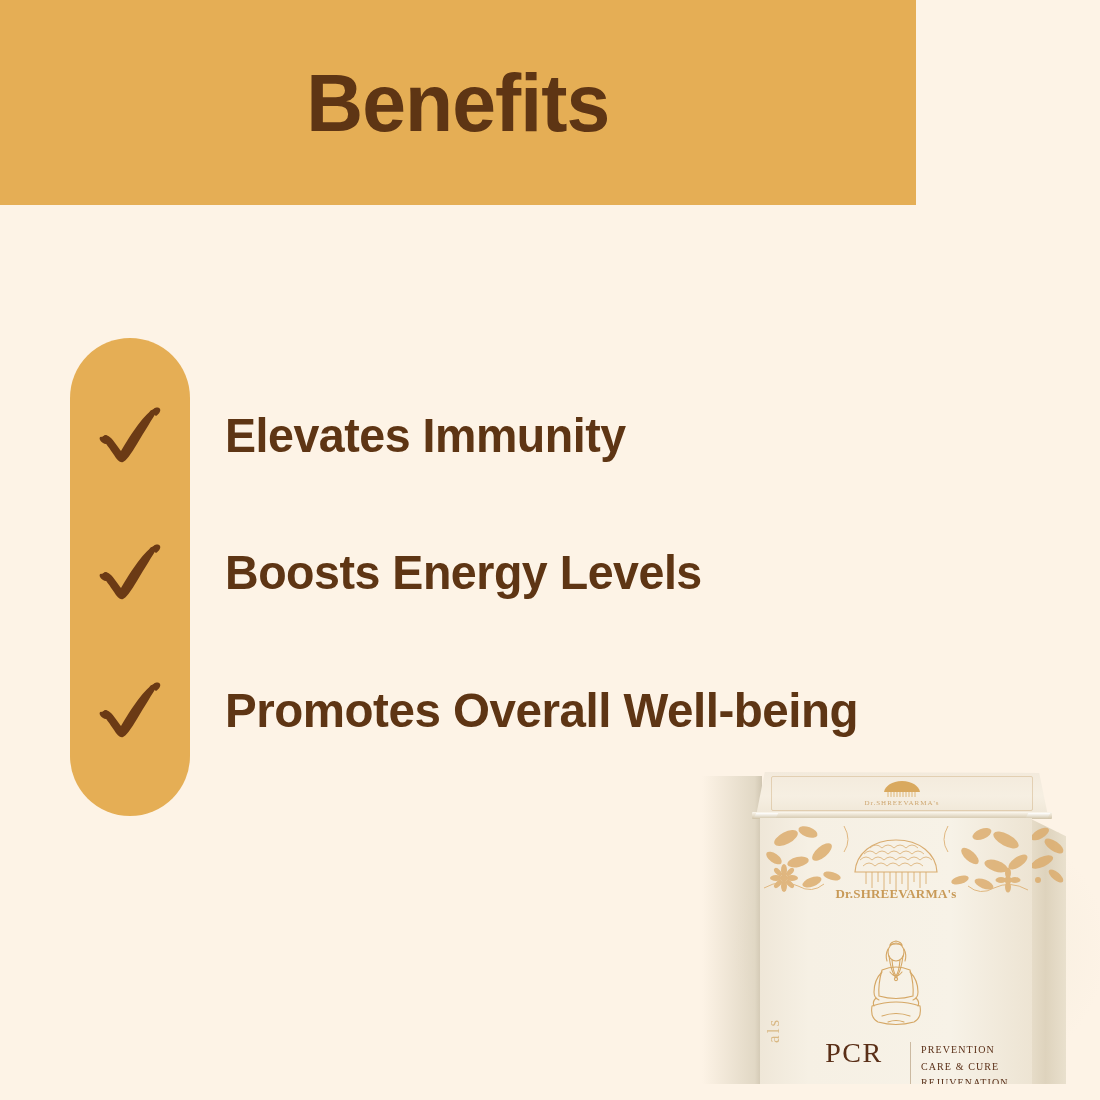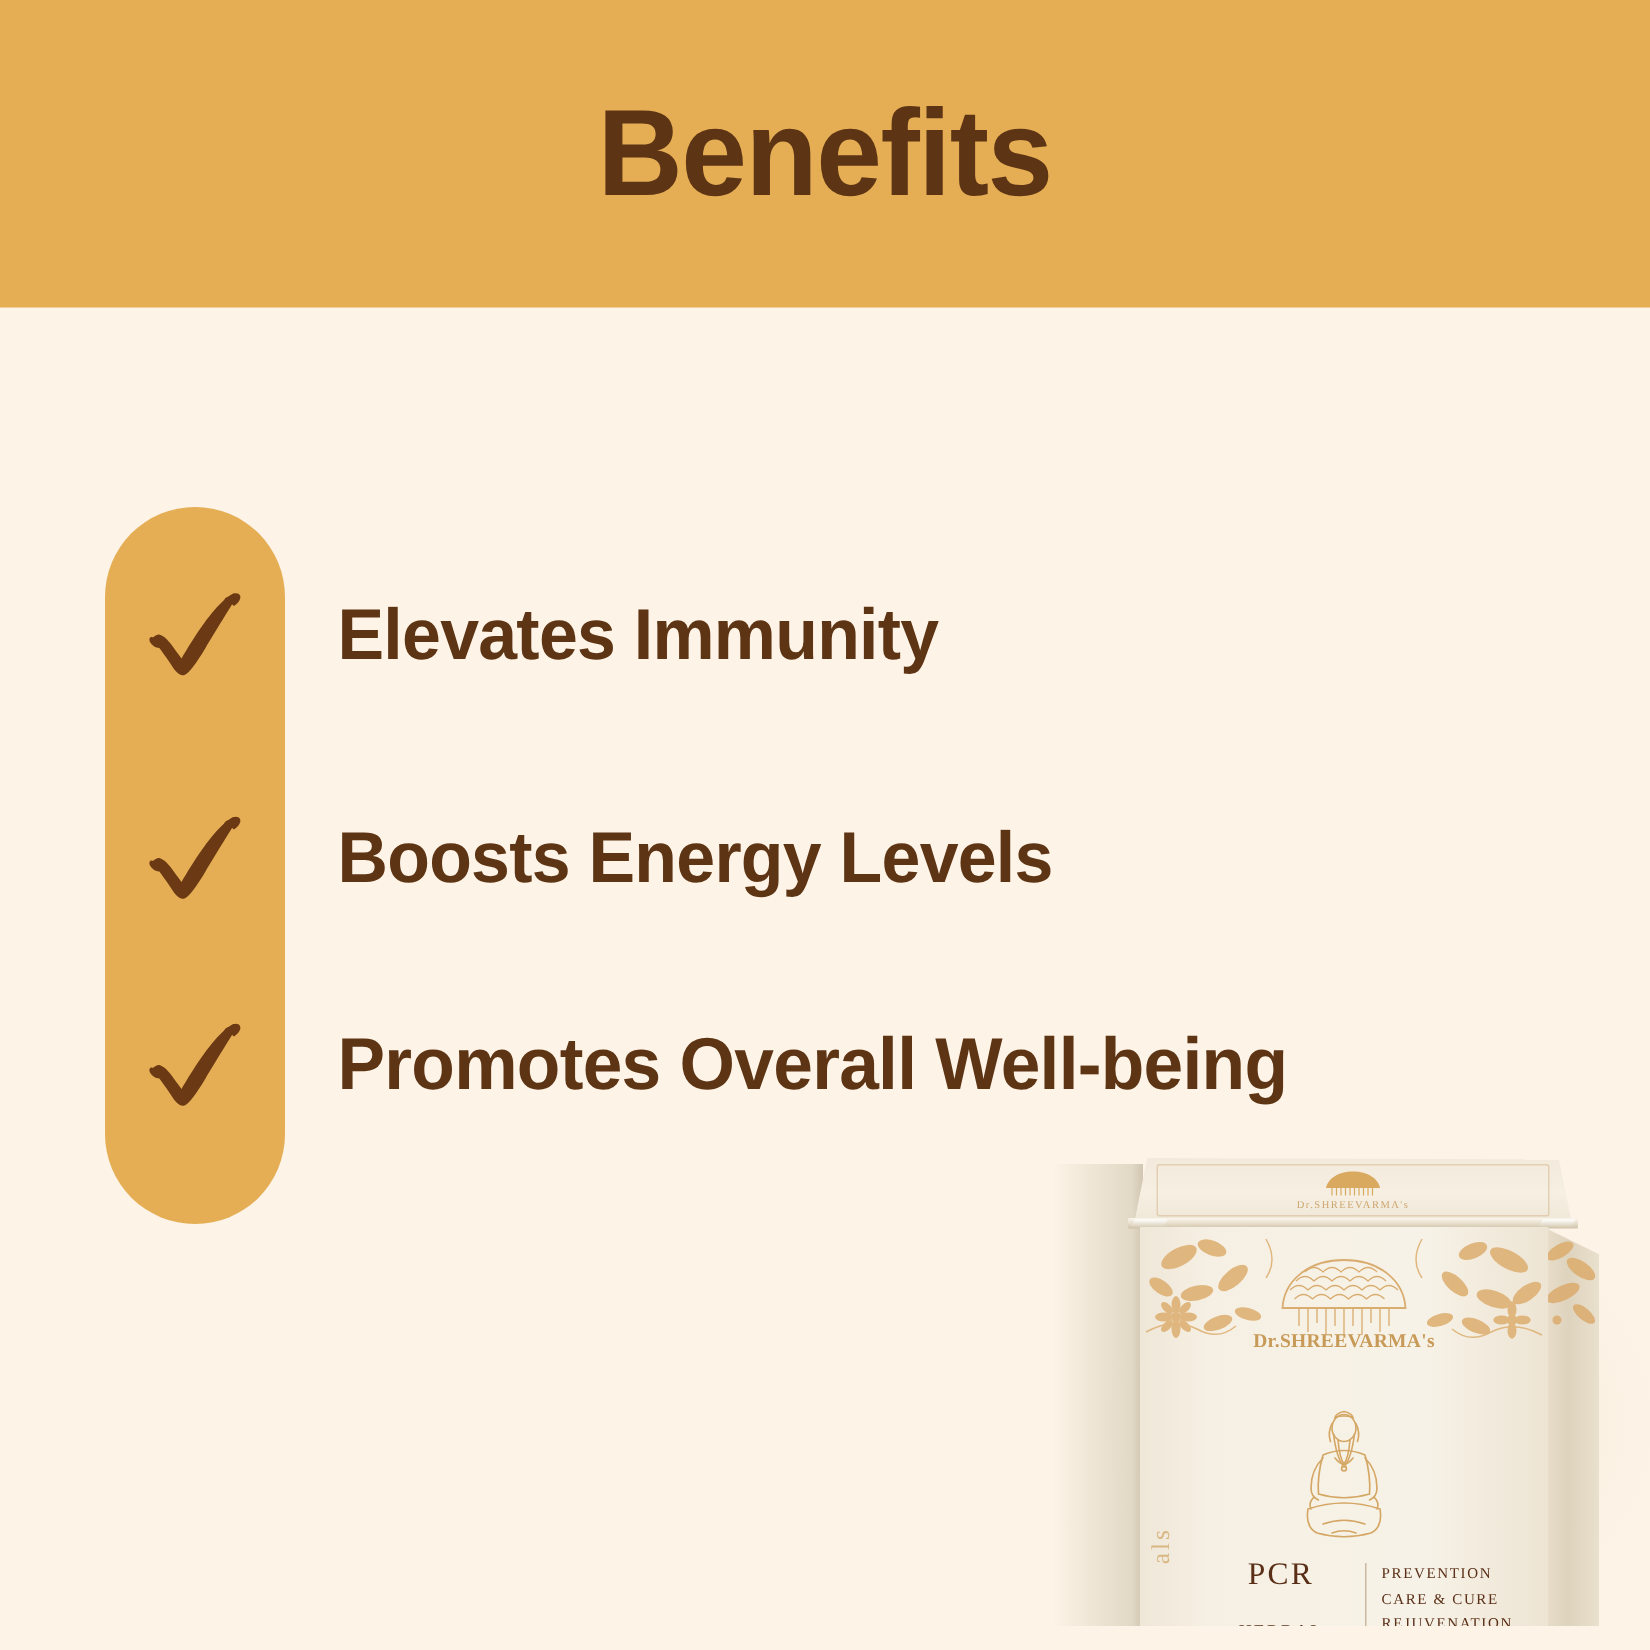--- a/index.html
+++ b/index.html
@@ -13,21 +13,21 @@
   body {
     background:#FDF3E6;
     font-family:"Liberation Sans", sans-serif;
     position:relative;
   }
 
   
   .header-band {
     position:absolute;
     left:0; top:0;
-    width:1100px;
+    width:916px;
     height:205px;
     background:#E5AE55;
     display:flex;
     align-items:center;
     justify-content:center;
   }
   .header-title {
     font-size:82px;
     font-weight:bold;
     color:#5E3514;
@@ -60,21 +60,21 @@
     width:1100px;
   }
 
   .benefit-row {
     position:absolute;
     left:70px;
     height:100px;
     display:flex;
     align-items:center;
   }
-  .benefit-row.r0 { top:168px;justify-content:space-between; }
+  .benefit-row.r0 { top:180px;justify-content:space-between; }
   .benefit-row.r1 { top:317px; }
   .benefit-row.r2 { top:455px;justify-content:flex-end; }
 
   .check-cell {
     width:120px;
     min-width:120px;
     height:100px;
     display:flex;
     align-items:center;
     justify-content:center;
@@ -249,21 +249,21 @@
     width:220px;
     display:flex;
     align-items:flex-start;
   }
   .pcr-col {
     width:100px;
     text-align:center;
     color:#5A2F17;
     font-family:"Liberation Serif", serif;
   }
-  .pcr-main { font-size:21px; letter-spacing:1.5px; line-height:1.05; }
+  .pcr-main { font-size:28px; letter-spacing:1.5px; line-height:1.05; }
   .pcr-sub { font-size:12px; letter-spacing:1.4px; line-height:1.25; margin-top:20px; }
   .info-divider {
     width:1px;
     height:52px;
     background:rgba(160,130,92,0.5);
     margin:4px 10px 0 6px;
   }
   .claims-col {
     color:#5A2F17;
     font-family:"Liberation Serif", serif;

